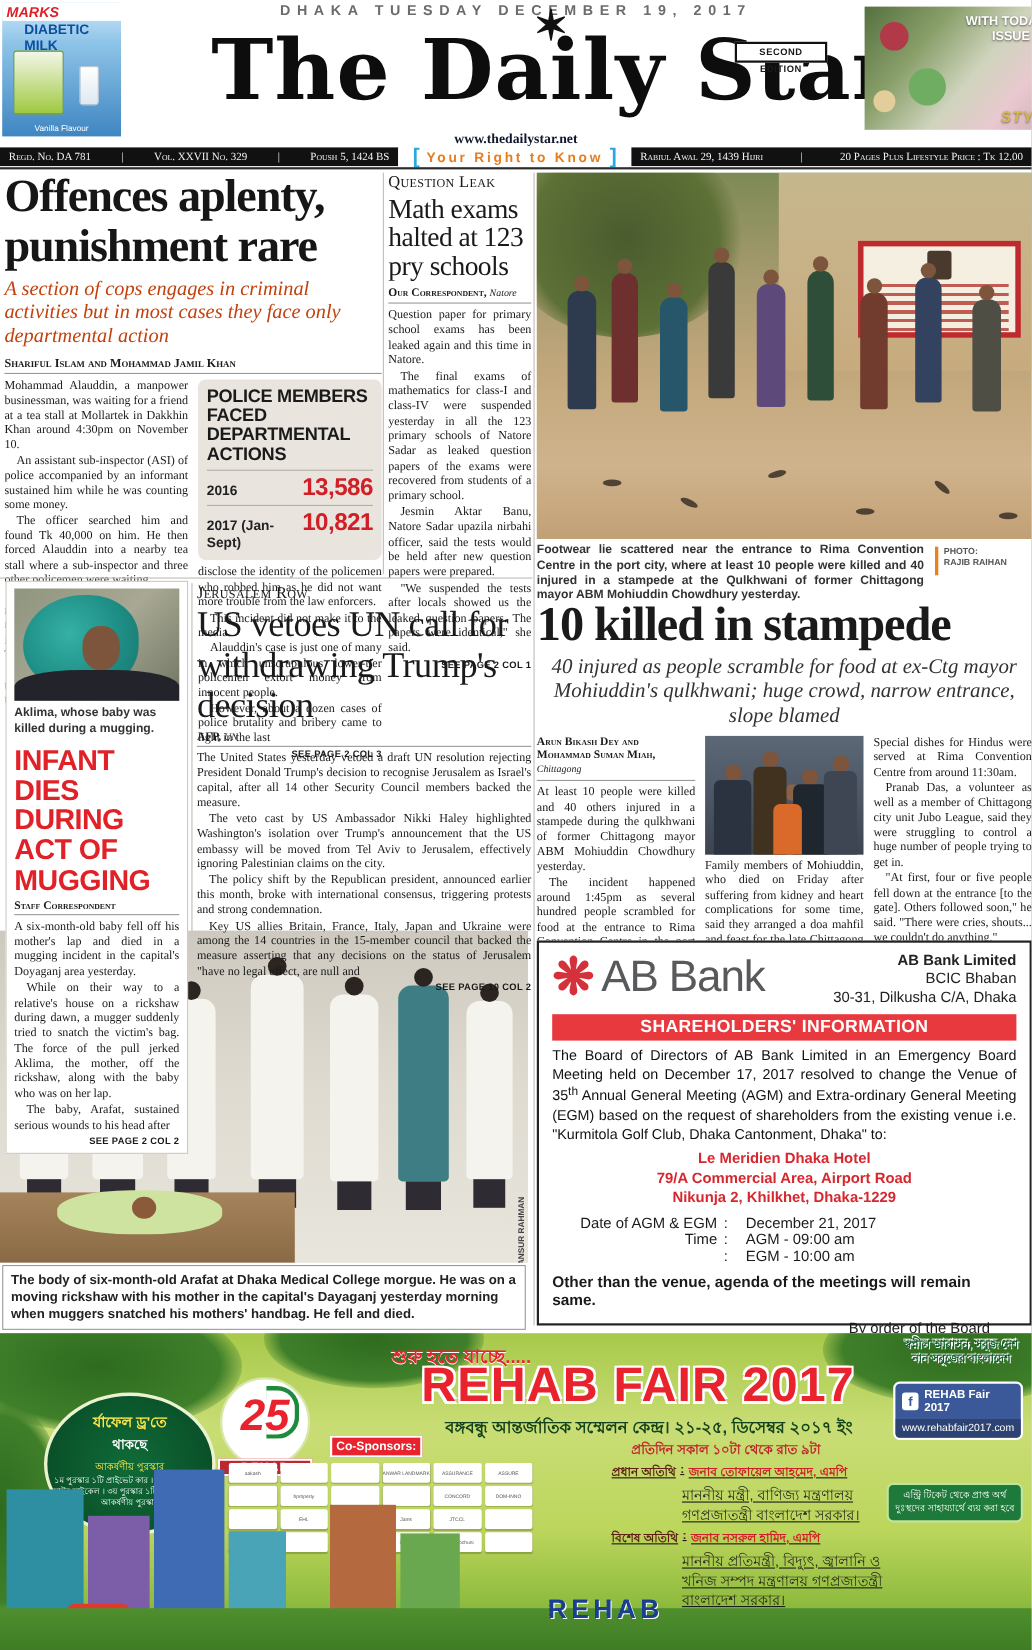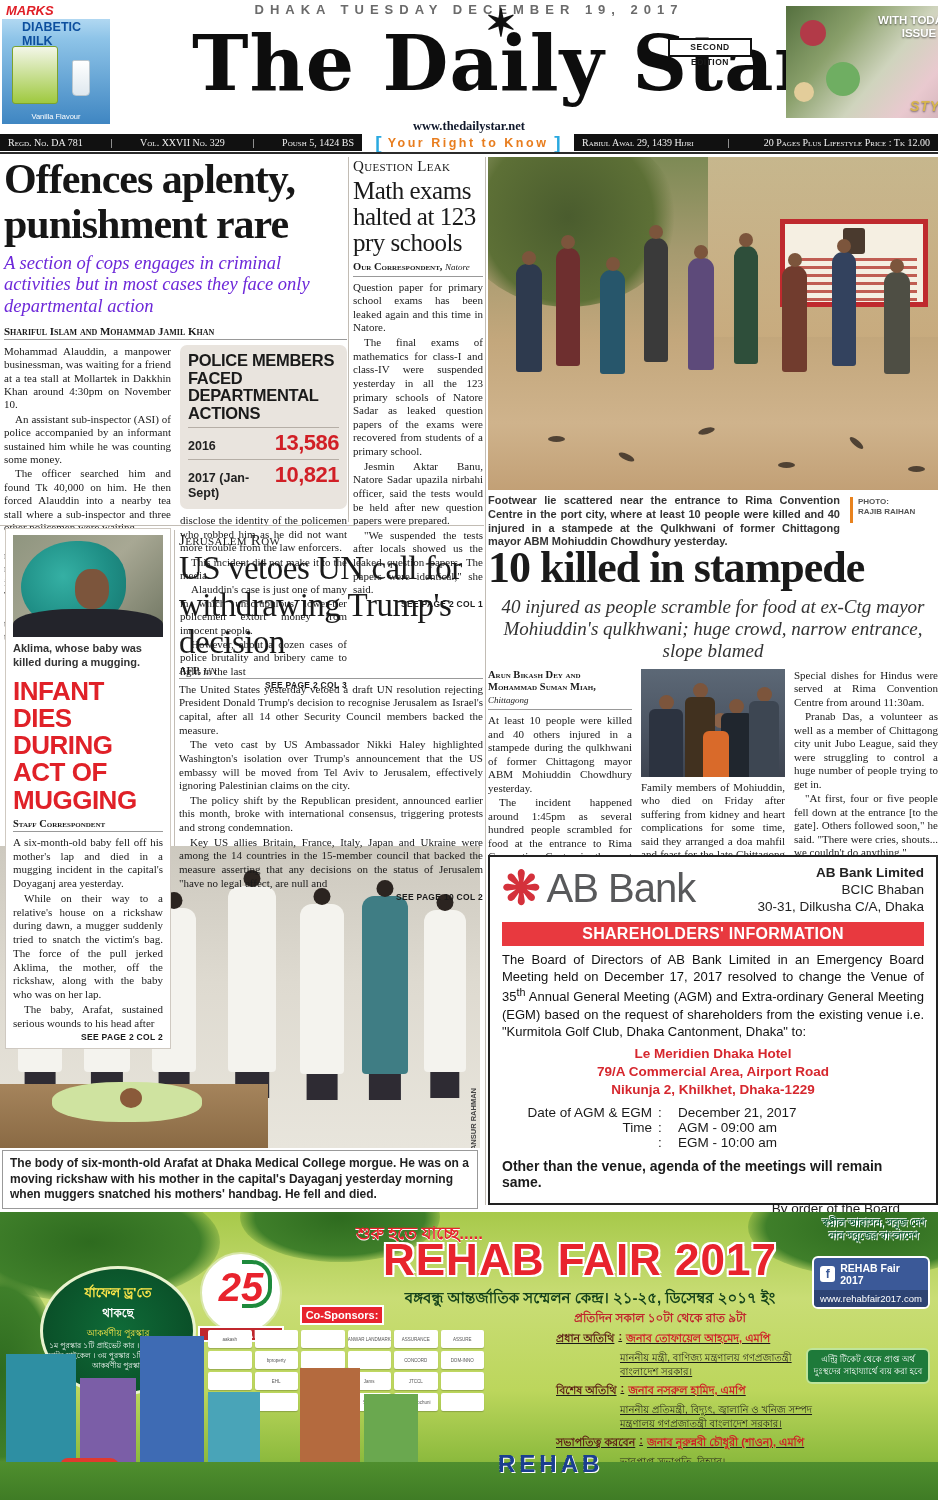--- a/index.html
+++ b/index.html
@@ -53,21 +53,21 @@
   .ib-center{position:absolute;top:0;left:362px;width:212px;height:17px;background:#fff;
              display:flex;align-items:center;justify-content:center;gap:6px;}
   .ib-slogan{color:#e87d1e;font-family:"Liberation Sans",sans-serif;font-weight:bold;
              font-size:12.5px;letter-spacing:2.5px;white-space:nowrap;}
   .ib-bracket{color:#2aa9e0;font-weight:bold;font-size:19px;line-height:17px;font-family:"Liberation Sans",sans-serif;}
   .under-bar{top:152px;left:0;width:938px;height:2px;background:#2b2b2b;}
 
   
   .lead{top:157px;left:4px;width:343px;}
   .lead h1{margin:0;font-size:42px;line-height:1.06;letter-spacing:-1px;font-weight:bold;color:#161616;}
-  .lead .sub{margin-top:7px;font-style:italic;font-size:18.5px;line-height:1.15;color:#6d28d9;}
+  .lead .sub{margin-top:7px;font-style:italic;font-size:18.5px;line-height:1.15;color:#c2410c;}
   .byline{font-variant:small-caps;font-weight:bold;font-size:11px;margin-top:8px;
           border-bottom:1px solid #999;padding-bottom:2px;}
   .lead-cols{display:flex;gap:9px;margin-top:5px;}
   .lead-col{width:167px;font-size:11px;line-height:1.22;}
   .police-box{background:#e9e4de;border-radius:7px;padding:7px 8px 6px;margin-bottom:5px;}
   .pb-title{font-family:"Liberation Sans",sans-serif;font-weight:bold;font-size:16.5px;
             line-height:1.08;letter-spacing:-.3px;border-bottom:1px solid #b5aea6;padding-bottom:4px;}
   .pb-row{display:flex;justify-content:space-between;align-items:baseline;padding:2px 0;}
   .pb-row + .pb-row{border-top:1px solid #b5aea6;}
   .pb-label{font-family:"Liberation Sans",sans-serif;font-size:12.5px;font-weight:bold;color:#222;}
@@ -203,21 +203,21 @@
         font-size:11px;text-align:center;padding:2px 0;border:2px solid #fff;}
   .sponsors{position:absolute;left:208px;top:118px;width:276px;display:grid;
             grid-template-columns:repeat(6,1fr);gap:3px;}
   .sponsor-tile{height:18px;background:#fff;border-radius:2px;font-size:4.5px;color:#555;
                 display:flex;align-items:center;justify-content:center;text-align:center;
                 overflow:hidden;box-shadow:0 1px 1px rgba(0,0,0,.2);}
   .guests{position:absolute;left:556px;top:118px;width:262px;font-size:11px;text-decoration:underline;}
   .g-row{display:flex;gap:4px;margin-bottom:2px;}
   .g-role{color:#5d1f14;font-weight:bold;white-space:nowrap;}
   .g-name{color:#d01f26;font-weight:bold;}
-  .g-sub{color:#2b2b1d;font-size:10px;line-height:1.35;margin:0 0 4px 64px;}
+  .g-sub{color:#2b2b1d;font-size:13px;line-height:1.35;margin:0 0 4px 64px;}
   .slogan-tr{position:absolute;right:6px;top:4px;width:116px;text-align:center;color:#0d5b2e;
              font-weight:bold;font-size:10px;line-height:1.3;text-shadow:1px 1px 0 #fff,-1px -1px 0 #fff;}
   .fbbox{position:absolute;right:8px;top:44px;width:114px;background:#3b5998;border:2px solid #fff;
          border-radius:6px;color:#fff;overflow:hidden;}
   .fb-top{display:flex;align-items:center;gap:5px;padding:4px 6px;}
   .fb-f{width:16px;height:16px;background:#fff;color:#3b5998;font-weight:bold;text-align:center;
         line-height:16px;border-radius:3px;font-size:12px;}
   .fb-name{font-size:10.5px;font-weight:bold;}
   .fb-url{background:#2d4373;font-size:9.5px;text-align:center;padding:3px 0;}
   .ticketbox{position:absolute;right:8px;top:136px;width:114px;background:#1e7a3a;border:2px solid #bfe49a;

